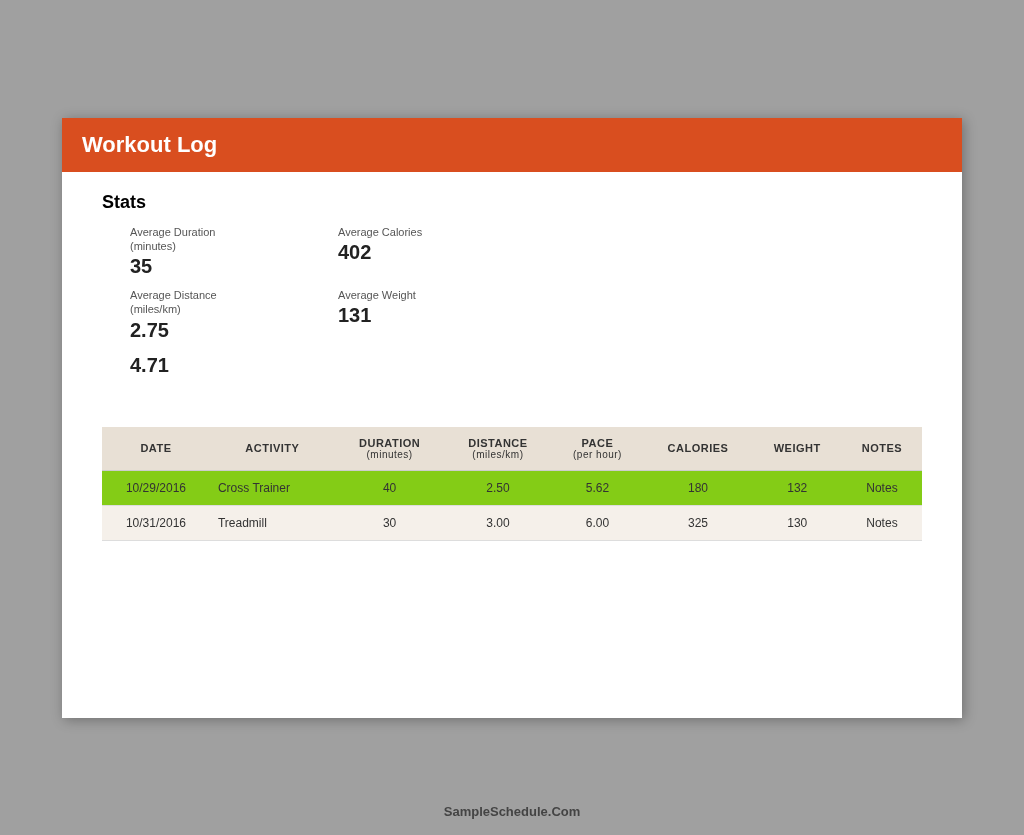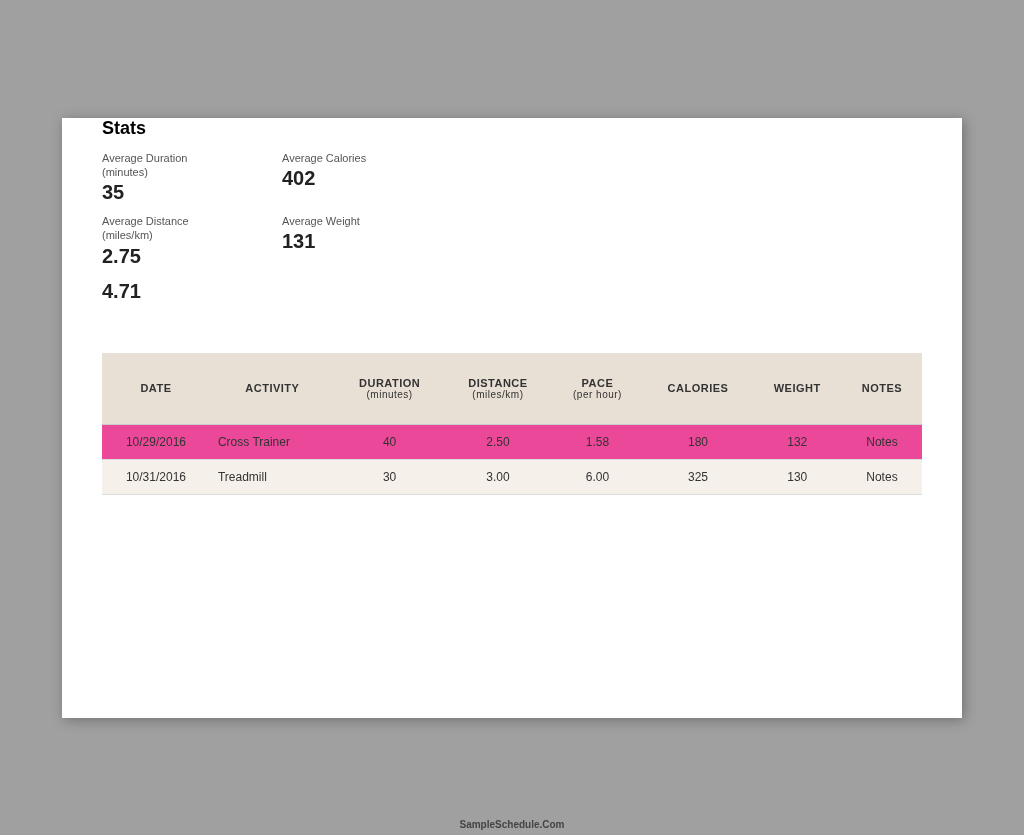--- a/index.html
+++ b/index.html
@@ -52,20 +52,21 @@
 
     .stat-row {
       display: flex;
       gap: 60px;
       width: 100%;
       margin-bottom: 10px;
     }
 
     .stat-item {
       min-width: 120px;
+      margin-left: 28px;
     }
 
     .stat-label {
       font-size: 11px;
       color: #555;
       line-height: 1.3;
     }
 
     .stat-value {
       font-size: 20px;
@@ -91,70 +92,73 @@
       background-color: #f5f0ea;
       font-size: 12px;
     }
 
     .workouts-table thead tr {
       background-color: #e8e0d5;
       border-bottom: 1px solid #ccc;
     }
 
     .workouts-table thead th {
-      padding: 24px 8px;
+      padding: 10px 8px;
       text-align: center;
       font-size: 11px;
       font-weight: bold;
       color: #333;
       text-transform: uppercase;
       letter-spacing: 0.5px;
     }
 
     .workouts-table thead th .sub-label {
       font-weight: normal;
       text-transform: none;
       display: block;
       font-size: 10px;
     }
 
     .workouts-table tbody tr {
       border-bottom: 1px solid #ddd;
-      background-color: #ec4899;
+      background-color: #84cc16;
     }
 
     .workouts-table tbody tr:nth-child(even) {
       background-color: #f5f0ea;
     }
 
     .workouts-table tbody td {
       padding: 10px 8px;
       text-align: center;
       color: #333;
       font-size: 12px;
     }
 
     .workouts-table tbody td.activity-cell {
       text-align: left;
     }
 
     .watermark {
       position: fixed;
-      bottom: 5px;
+      bottom: 16px;
       left: 50%;
       transform: translateX(-50%);
       color: #444;
-      font-size: 10px;
+      font-size: 13px;
       font-weight: bold;
     }
   </style>
 </head>
 <body>
 
 <div class="page-wrapper">
+  <div class="header-bar">
+    <h1>Workout Log</h1>
+  </div>
 
   <div class="page-inner">
 
     <div class="stats-section">
       <div class="stats-title">Stats</div>
 
       <div class="stat-row">
         <div class="stat-item">
           <div class="stat-label">
             <span>Average Duration</span><br>
@@ -222,21 +226,21 @@
               <span>NOTES</span>
             </th>
           </tr>
         </thead>
         <tbody id="workouts-tbody">
         <tr>
               <td>10/29/2016</td>
               <td class="activity-cell">Cross Trainer</td>
               <td>40</td>
               <td>2.50</td>
-              <td>1.58</td>
+              <td>5.62</td>
               <td>180</td>
               <td>132</td>
               <td>Notes</td>
             </tr>
             <tr>
               <td>10/31/2016</td>
               <td class="activity-cell">Treadmill</td>
               <td>30</td>
               <td>3.00</td>
               <td>6.00</td>

